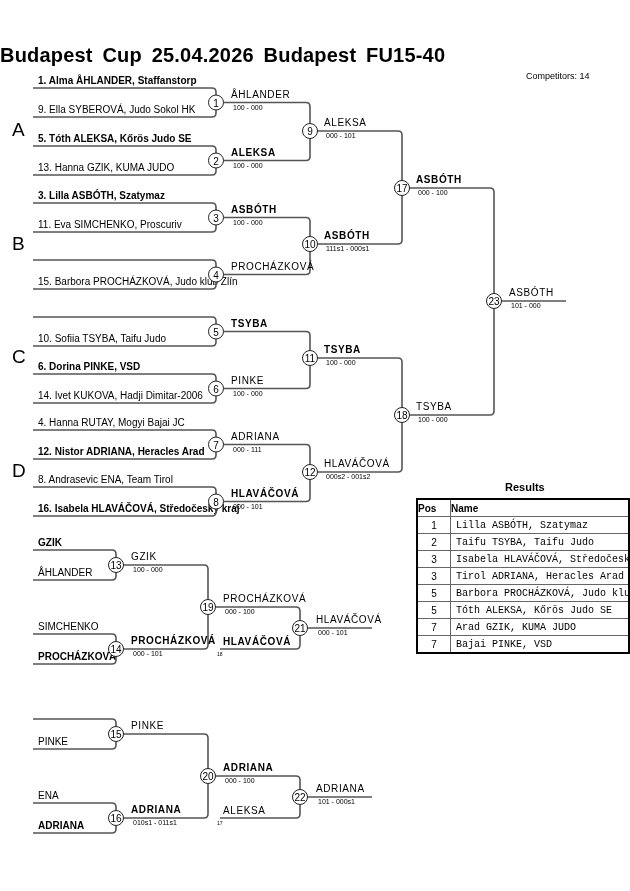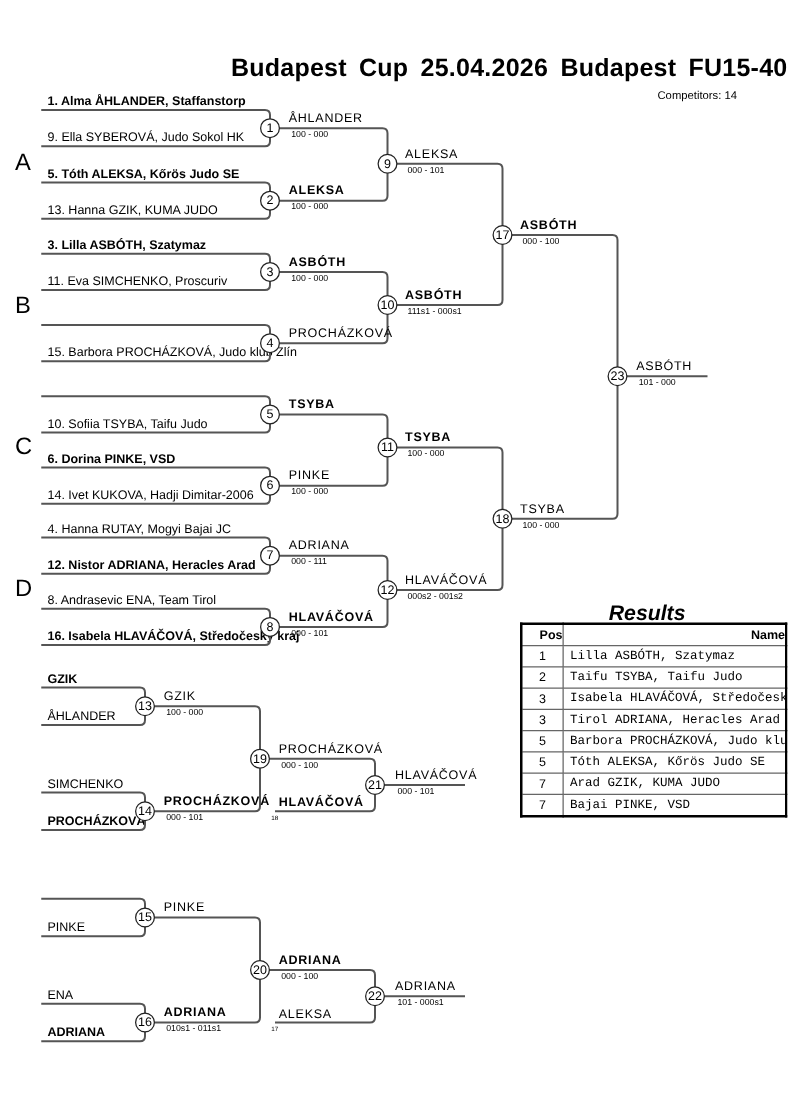--- a/index.html
+++ b/index.html
@@ -1,32 +1,32 @@
 <!DOCTYPE html>
 <html><head>
 <meta charset="utf-8">
 <style>
   html, body { margin:0; padding:0; background:#ffffff; }
   body { width:630px; height:891px; position:relative; overflow:hidden; font-family:"Liberation Sans", sans-serif; color:#000; }
   .abs { position:absolute; white-space:nowrap; }
-  #title { left:0; width:630px; top:44px; text-align:right; font-size:20px; font-weight:bold; letter-spacing:0.2px; word-spacing:4px; }
+  #title { left:0; width:630px; top:44px; text-align:left; font-size:20px; font-weight:bold; letter-spacing:0.2px; word-spacing:4px; }
   #competitors { right:100px; top:71px; font-size:9px; left:526px; }
   svg#bracket { position:absolute; left:0; top:0; }
   .pool { font-size:19px; }
   .entry { font-size:10px; }
   .entry.bold { font-weight:bold; }
   .winner { font-size:10px; letter-spacing:0.6px; }
   .winner.bold { font-weight:bold; }
   .score { font-size:7px; color:#333; }
   .tiny { font-size:5px; color:#555; }
   .mnum { font-size:10px; text-anchor:middle; dominant-baseline:central; }
-  #results-title { left:487px; top:481px; font-size:17px; font-weight:bold;font-style:italic; }
+  #results-title { left:505px; top:481px; font-size:11px; font-weight:bold; }
   table#results { position:absolute; left:416px; top:498px; border-collapse:collapse; border:2px solid #000; font-size:10px; table-layout:fixed; width:214px; }
   #results td, #results th { border:1px solid #666; height:16px; padding:0; overflow:hidden; white-space:nowrap; }
-  #results th { font-weight:bold; text-align:right; }
+  #results th { font-weight:bold; text-align:left; }
   #results td.pos { text-align:center; width:32px; }
   #results th.pos { width:32px; }
   #results td.name { padding-left:5px;font-family:Liberation Mono, monospace; }
 </style>
 </head>
 <body>
 
 <div id="title" class="abs">Budapest Cup  25.04.2026  Budapest   FU15-40</div>
 <div id="competitors" class="abs">Competitors: 14</div>
 

